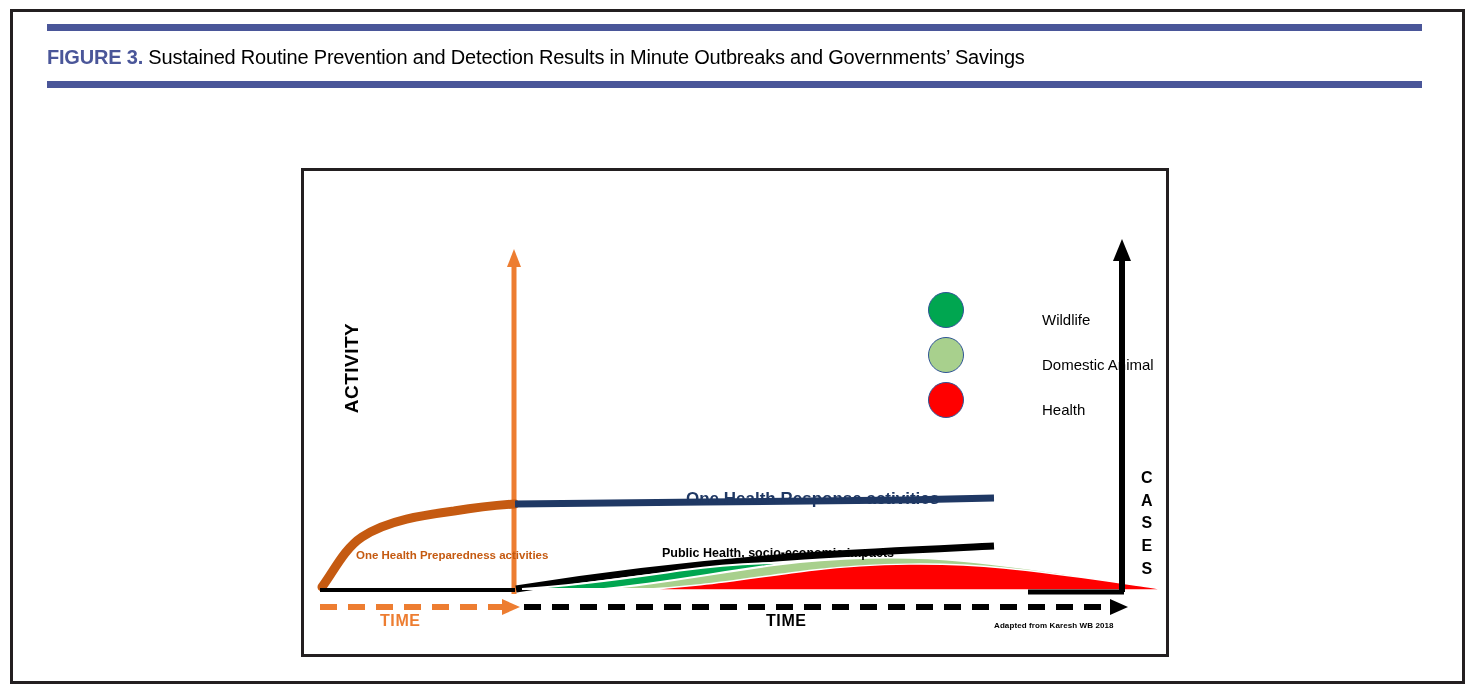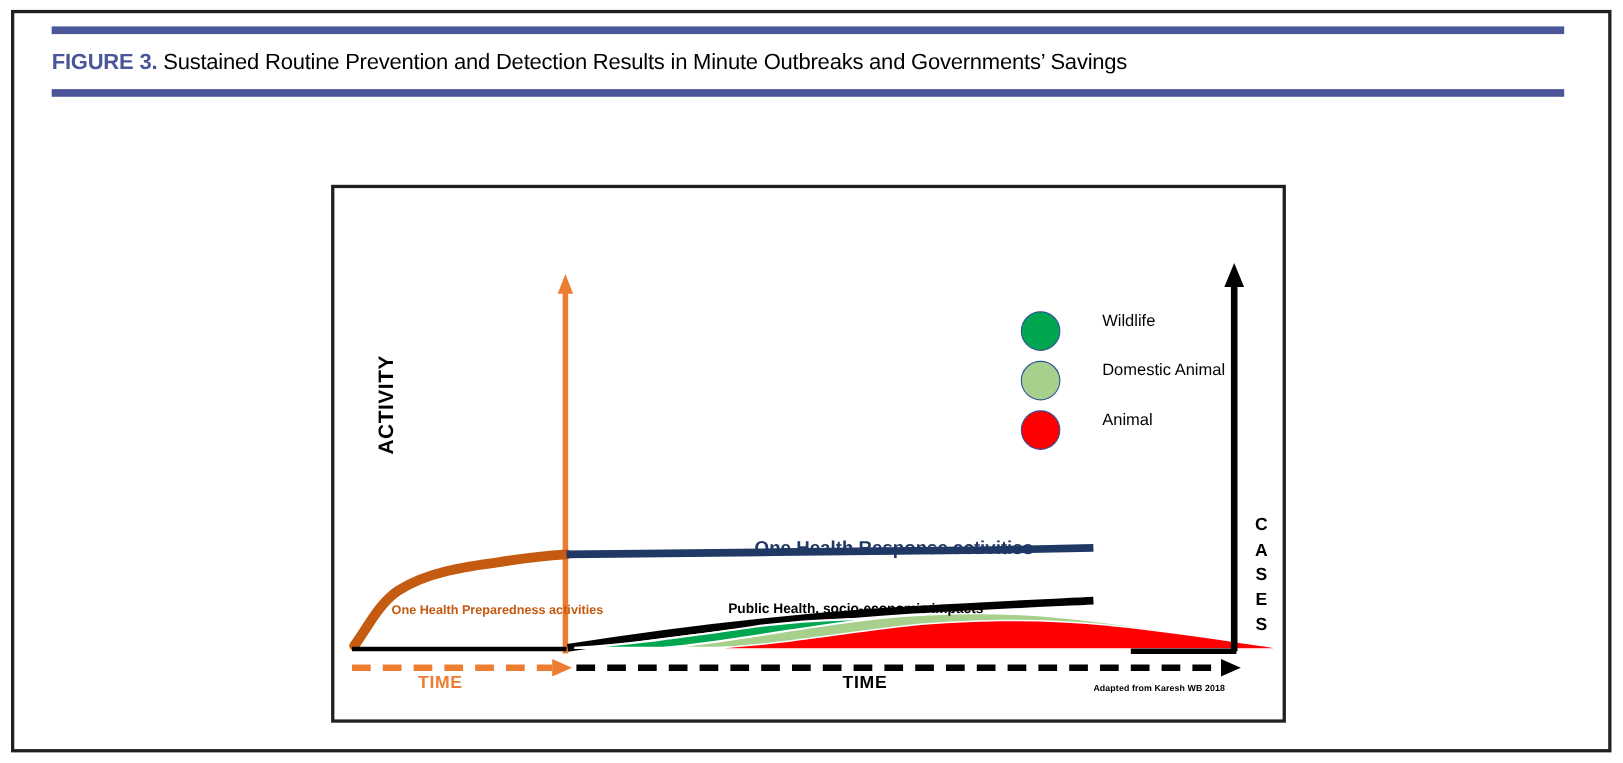--- a/index.html
+++ b/index.html
@@ -86,22 +86,23 @@
 
   
   .legend {
     position: absolute;
     left: 624px;
     top: 112px;
     width: 215px;
   }
   .legend-row {
     display: flex;
-    align-items: flex-start;
+    align-items: flex-end;
     height: 45px;
+    gap: 40px;
   }
   .legend-dot {
     width: 36px;
     height: 36px;
     border-radius: 50%;
     border: 1px solid #2f5496;
     box-sizing: border-box;
     flex: 0 0 auto;
   }
   .legend-label {
@@ -252,21 +253,21 @@
       <div class="legend-row">
         <span class="legend-dot" style="background:#00a650"></span>
         <span class="legend-label">Wildlife</span>
       </div>
       <div class="legend-row">
         <span class="legend-dot" style="background:#a8d08d"></span>
         <span class="legend-label">Domestic Animal</span>
       </div>
       <div class="legend-row">
         <span class="legend-dot" style="background:#ff0000"></span>
-        <span class="legend-label">Animal</span>
+        <span class="legend-label">Health</span>
       </div>
     </div>
 
     <div class="ov lbl-activity">ACTIVITY</div>
 
     <div class="ov lbl-cases">C<br>A<br>S<br>E<br>S</div>
 
     <div class="ov lbl-response">One Health Response activities</div>
 
     <div class="ov lbl-impacts">Public Health, socio-economic impacts</div>

